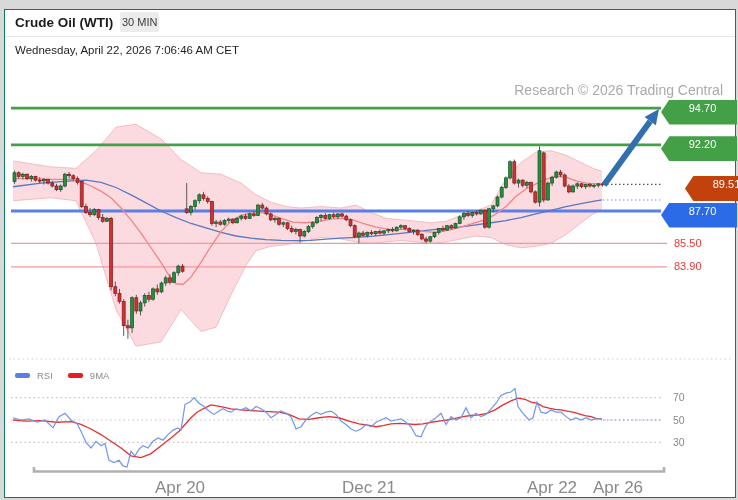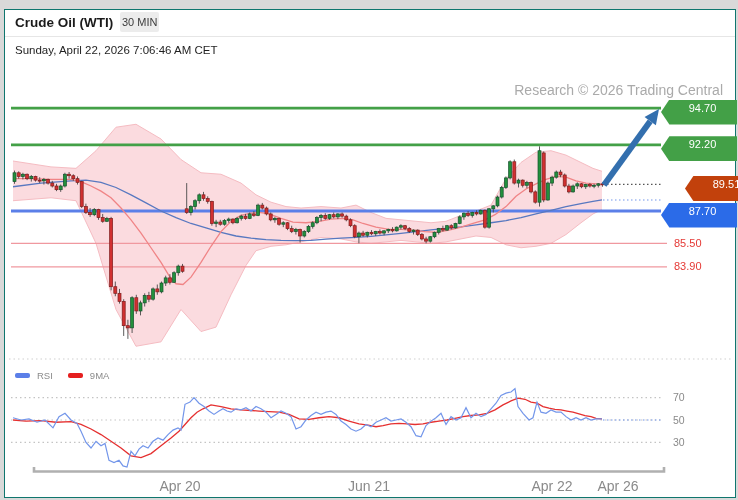--- a/index.html
+++ b/index.html
@@ -12,32 +12,32 @@
   .dateline{position:absolute;left:10px;top:34px;font-size:11.5px;color:#1f1f1f;}
   .legend{position:absolute;display:flex;align-items:center;gap:7px;font-size:9.5px;color:#8b8b8b;}
   .lg-main{left:10px;top:72px;}
   .lg-rsi{left:10px;top:360px;}
   .swatch{width:15px;height:5px;border-radius:2px;display:inline-block;}
   .research{position:absolute;right:12px;top:72px;font-size:14px;color:#aaaaaa;}
   svg#plot{position:absolute;left:0;top:0;}
   .tag{position:absolute;height:25px;width:76px;color:#fff;font-size:11px;line-height:17px;text-align:center;padding-left:7px;box-sizing:border-box;clip-path:polygon(0 50%,11% 0,100% 0,100% 100%,11% 100%);}
   .lvl-txt{position:absolute;font-size:11px;color:#e53935;}
   .grid-lbl{position:absolute;font-size:10.5px;color:#8a8a8a;}
-  .date-lbl{position:absolute;font-size:14px;color:#8a8a8a;transform:translateX(-50%);}
+  .date-lbl{position:absolute;font-size:17px;color:#8a8a8a;transform:translateX(-50%);}
 </style>
 </head>
 <body>
 
 <div id="card">
   <div class="hdr">
     <span class="title">Crude Oil (WTI)</span>
     <span class="badge">30 MIN</span>
   </div>
   <div class="sep"></div>
-  <div class="dateline">Sunday, April 22, 2026 7:06:46 AM CET</div>
+  <div class="dateline">Wednesday, April 22, 2026 7:06:46 AM CET</div>
 
   <div class="research">Research © 2026 Trading Central</div>
 
   <svg id="plot" width="732" height="488">
       <polygon points="8,151.02000000000012 46,156.9 71,158.37000000000012 91,140.73000000000008 111,117.20999999999997 131,114.27000000000012 156,128.97000000000014 176,149.55 196,162.7800000000001 216,164.25 236,173.07000000000014 251,184.8300000000001 266,192.1800000000001 281,196.59000000000003 296,198.05999999999995 316,196.59000000000003 336,198.05999999999995 351,195.12000000000012 366,202.4700000000001 381,208.35 396,209.82000000000014 411,211.29000000000005 426,212.75999999999996 441,211.29000000000005 456,205.40999999999997 471,201 486,195.12000000000012 501,168.65999999999997 516,152.49000000000004 531,142.2 546,140.73000000000008 561,145.14000000000004 576,152.49000000000004 588,158.37000000000012 597,161.30999999999995 597,199.5300000000001 588,203.94000000000005 576,212.75999999999996 561,224.52000000000012 546,233.34000000000003 531,236.2800000000001 516,237.75 501,234.80999999999995 486,227.45999999999995 471,225.99000000000004 456,228.9300000000001 441,231.87000000000012 426,233.34000000000003 411,231.87000000000012 396,230.4 381,231.87000000000012 366,233.34000000000003 351,231.87000000000012 336,228.9300000000001 316,227.45999999999995 296,231.87000000000012 281,234.80999999999995 266,236.2800000000001 251,240.69000000000005 241,255.39000000000004 226,284.79 211,317.1300000000001 196,321.54 176,299.49 156,331.83000000000004 131,336.24 111,299.49 91,233.34000000000003 71,190.70999999999995 46,187.77000000000012 8,190.70999999999995" fill="rgba(246,170,178,0.42)"></polygon>
       <polyline points="8,151.02000000000012 46,156.9 71,158.37000000000012 91,140.73000000000008 111,117.20999999999997 131,114.27000000000012 156,128.97000000000014 176,149.55 196,162.7800000000001 216,164.25 236,173.07000000000014 251,184.8300000000001 266,192.1800000000001 281,196.59000000000003 296,198.05999999999995 316,196.59000000000003 336,198.05999999999995 351,195.12000000000012 366,202.4700000000001 381,208.35 396,209.82000000000014 411,211.29000000000005 426,212.75999999999996 441,211.29000000000005 456,205.40999999999997 471,201 486,195.12000000000012 501,168.65999999999997 516,152.49000000000004 531,142.2 546,140.73000000000008 561,145.14000000000004 576,152.49000000000004 588,158.37000000000012 597,161.30999999999995" fill="none" stroke="#f5bcc2" stroke-width="1"></polyline>
       <polyline points="8,190.70999999999995 46,187.77000000000012 71,190.70999999999995 91,233.34000000000003 111,299.49 131,336.24 156,331.83000000000004 176,299.49 196,321.54 211,317.1300000000001 226,284.79 241,255.39000000000004 251,240.69000000000005 266,236.2800000000001 281,234.80999999999995 296,231.87000000000012 316,227.45999999999995 336,228.9300000000001 351,231.87000000000012 366,233.34000000000003 381,231.87000000000012 396,230.4 411,231.87000000000012 426,233.34000000000003 441,231.87000000000012 456,228.9300000000001 471,225.99000000000004 486,227.45999999999995 501,234.80999999999995 516,237.75 531,236.2800000000001 546,233.34000000000003 561,224.52000000000012 576,212.75999999999996 588,203.94000000000005 597,199.5300000000001" fill="none" stroke="#f5bcc2" stroke-width="1"></polyline>
       <line x1="6" y1="98.10000000000001" x2="656" y2="98.10000000000001" stroke="#43a047" stroke-width="2.6"></line>
       <line x1="6" y1="134.85000000000002" x2="656" y2="134.85000000000002" stroke="#43a047" stroke-width="2.6"></line>
       <line x1="598" y1="174.39299999999997" x2="656" y2="174.39299999999997" stroke="#555" stroke-width="1.2" stroke-dasharray="1.5,2.5"></line>
@@ -345,21 +345,21 @@
       <div class="tag" style="left:656px;top:89.60000000000001px;background:#43a047">94.70</div>
       <div class="tag" style="left:656px;top:126.35000000000002px;background:#43a047">92.20</div>
       <div class="tag" style="left:680px;top:165.89299999999997px;background:#c2410c">89.51</div>
       <div class="tag" style="left:656px;top:192.5px;background:#2b6be8">87.70</div>
       <div class="lvl-txt" style="left:669px;top:226.84000000000003px">85.50</div>
       <div class="lvl-txt" style="left:669px;top:250.35999999999996px">83.90</div>
       <div class="grid-lbl" style="left:668px;top:381.1px">70</div>
       <div class="grid-lbl" style="left:668px;top:403.5px">50</div>
       <div class="grid-lbl" style="left:668px;top:425.9px">30</div>
       <div class="date-lbl" style="left:175px;top:468px">Apr 20</div>
-      <div class="date-lbl" style="left:364px;top:468px">Jun 21</div>
+      <div class="date-lbl" style="left:364px;top:468px">Dec 21</div>
       <div class="date-lbl" style="left:547px;top:468px">Apr 22</div>
       <div class="date-lbl" style="left:613px;top:468px">Apr 26</div>
     </div>
 
   <div class="legend lg-rsi">
     <span class="swatch" style="background:#5b7fe8"></span>
     <span>RSI</span>
     <span class="swatch" style="background:#e51f1f;margin-left:8px"></span>
     <span>9MA</span>
   </div>

